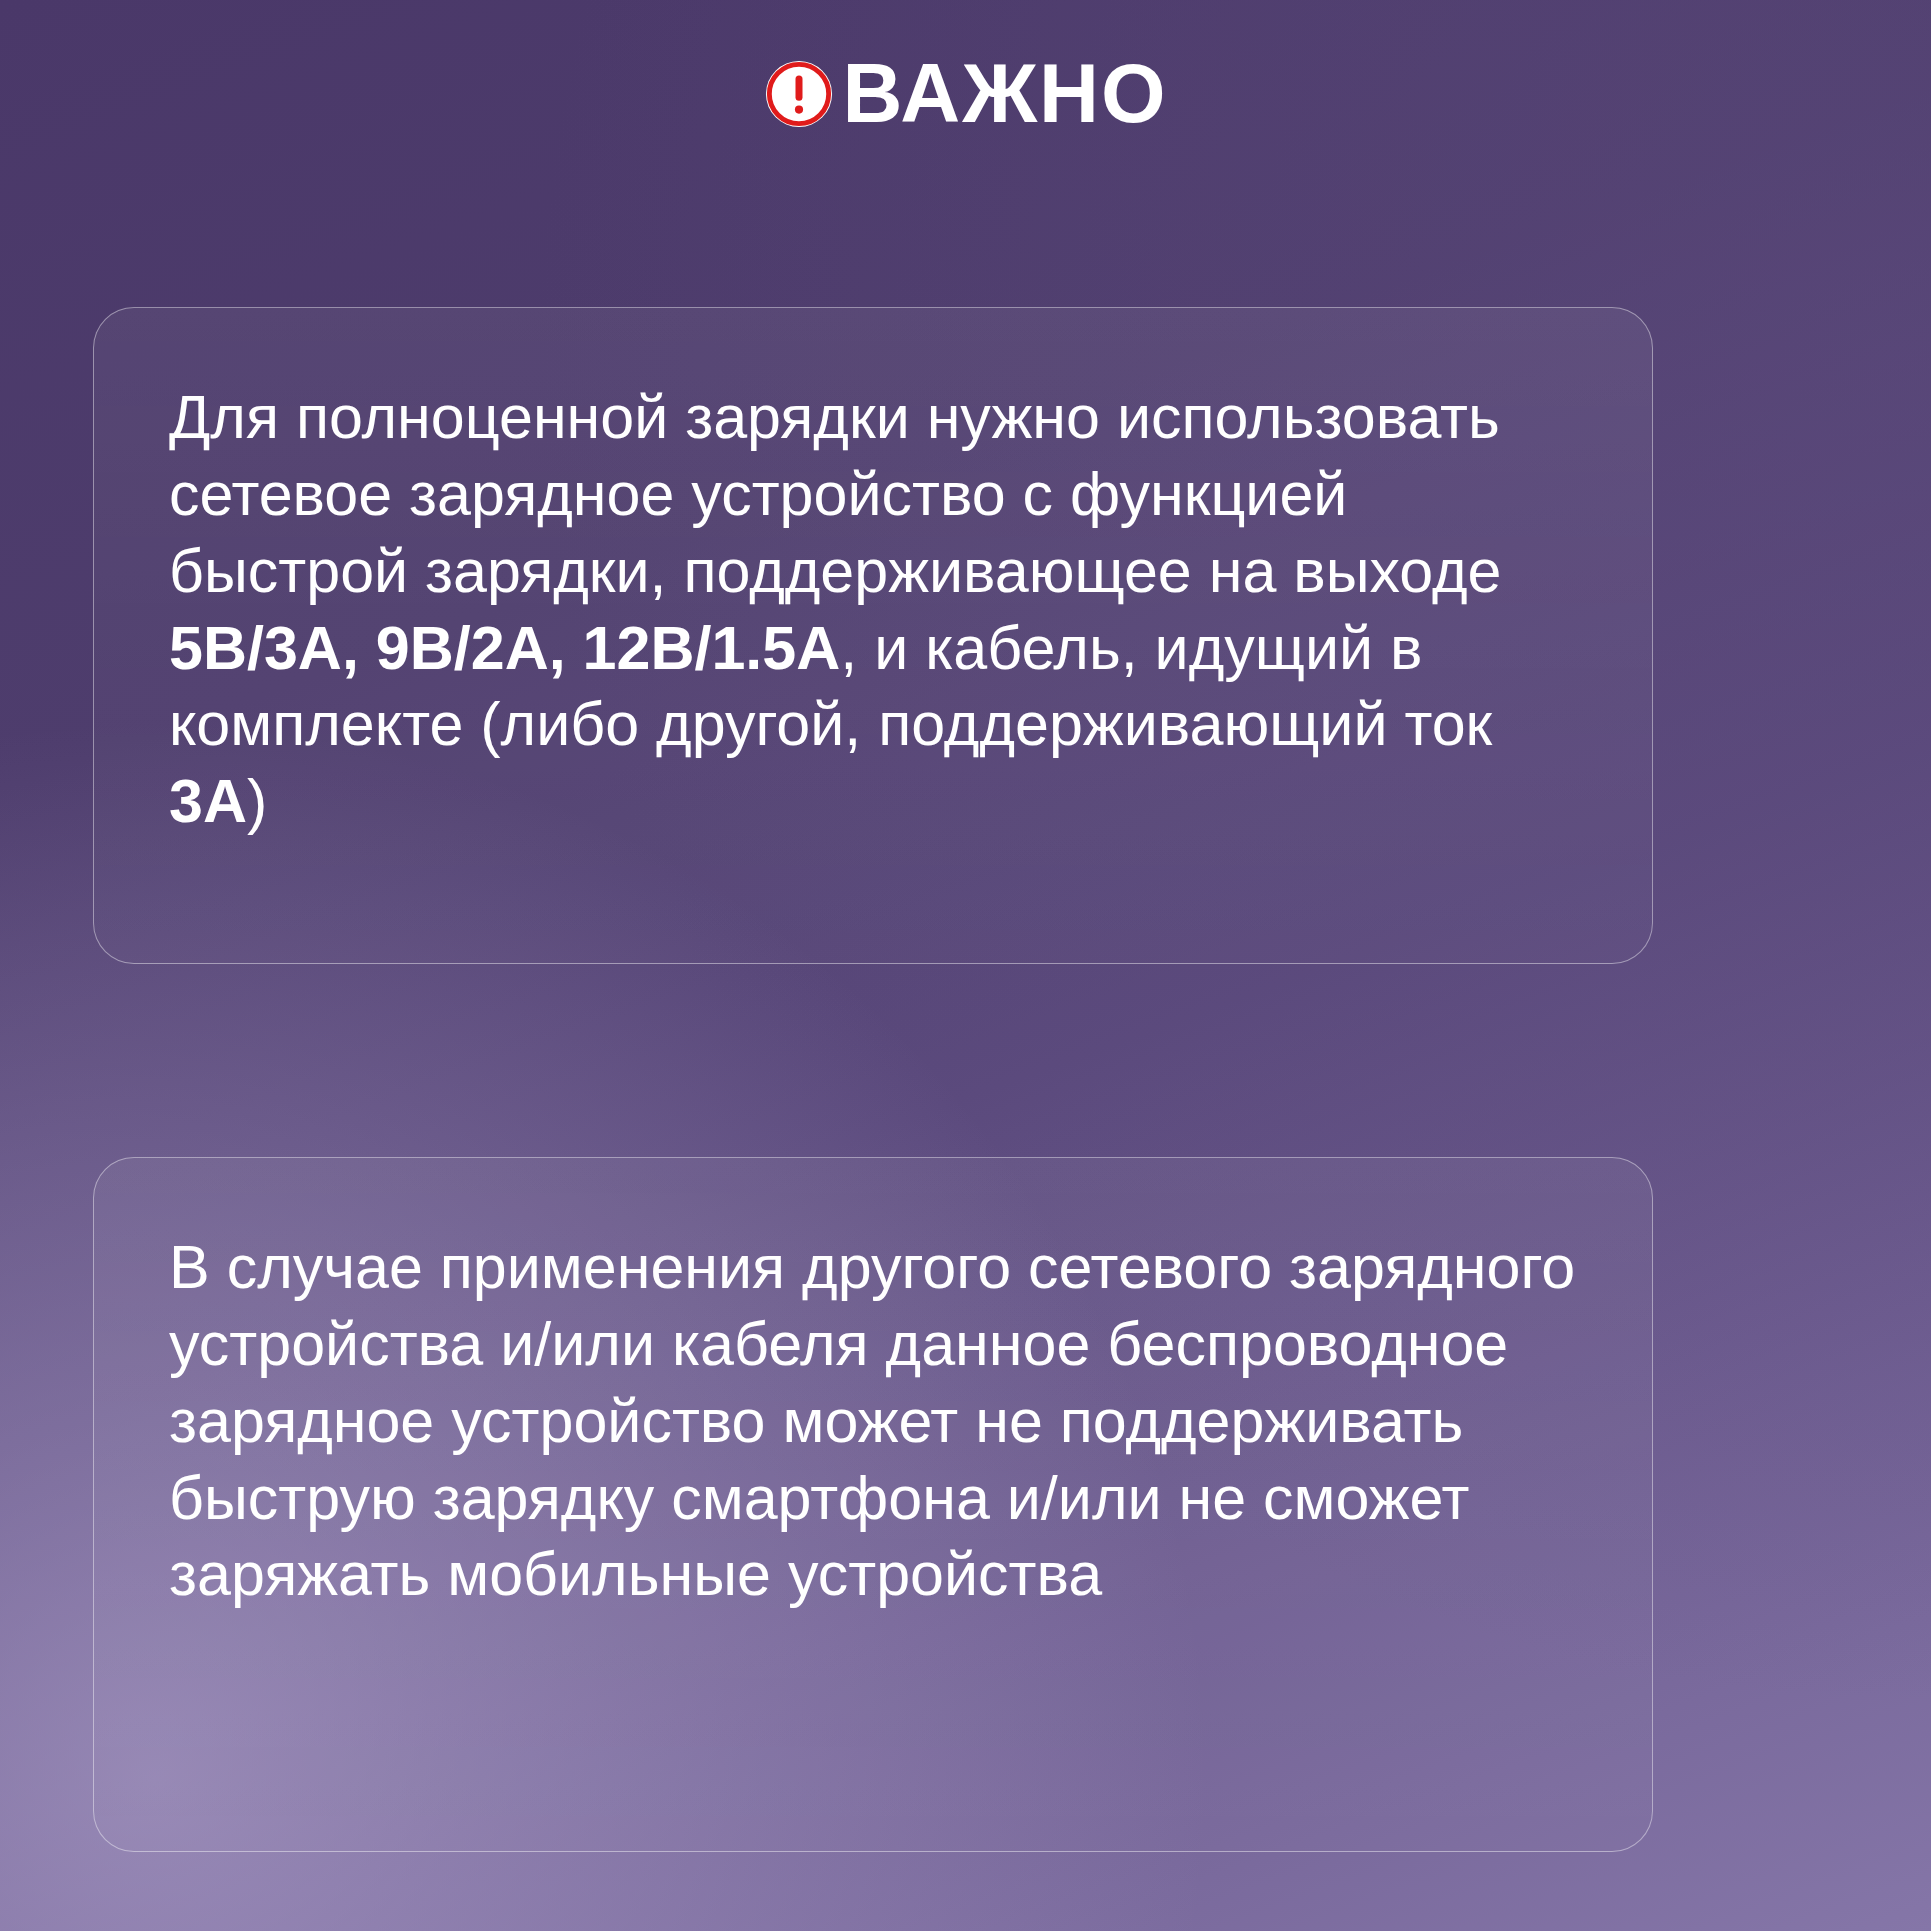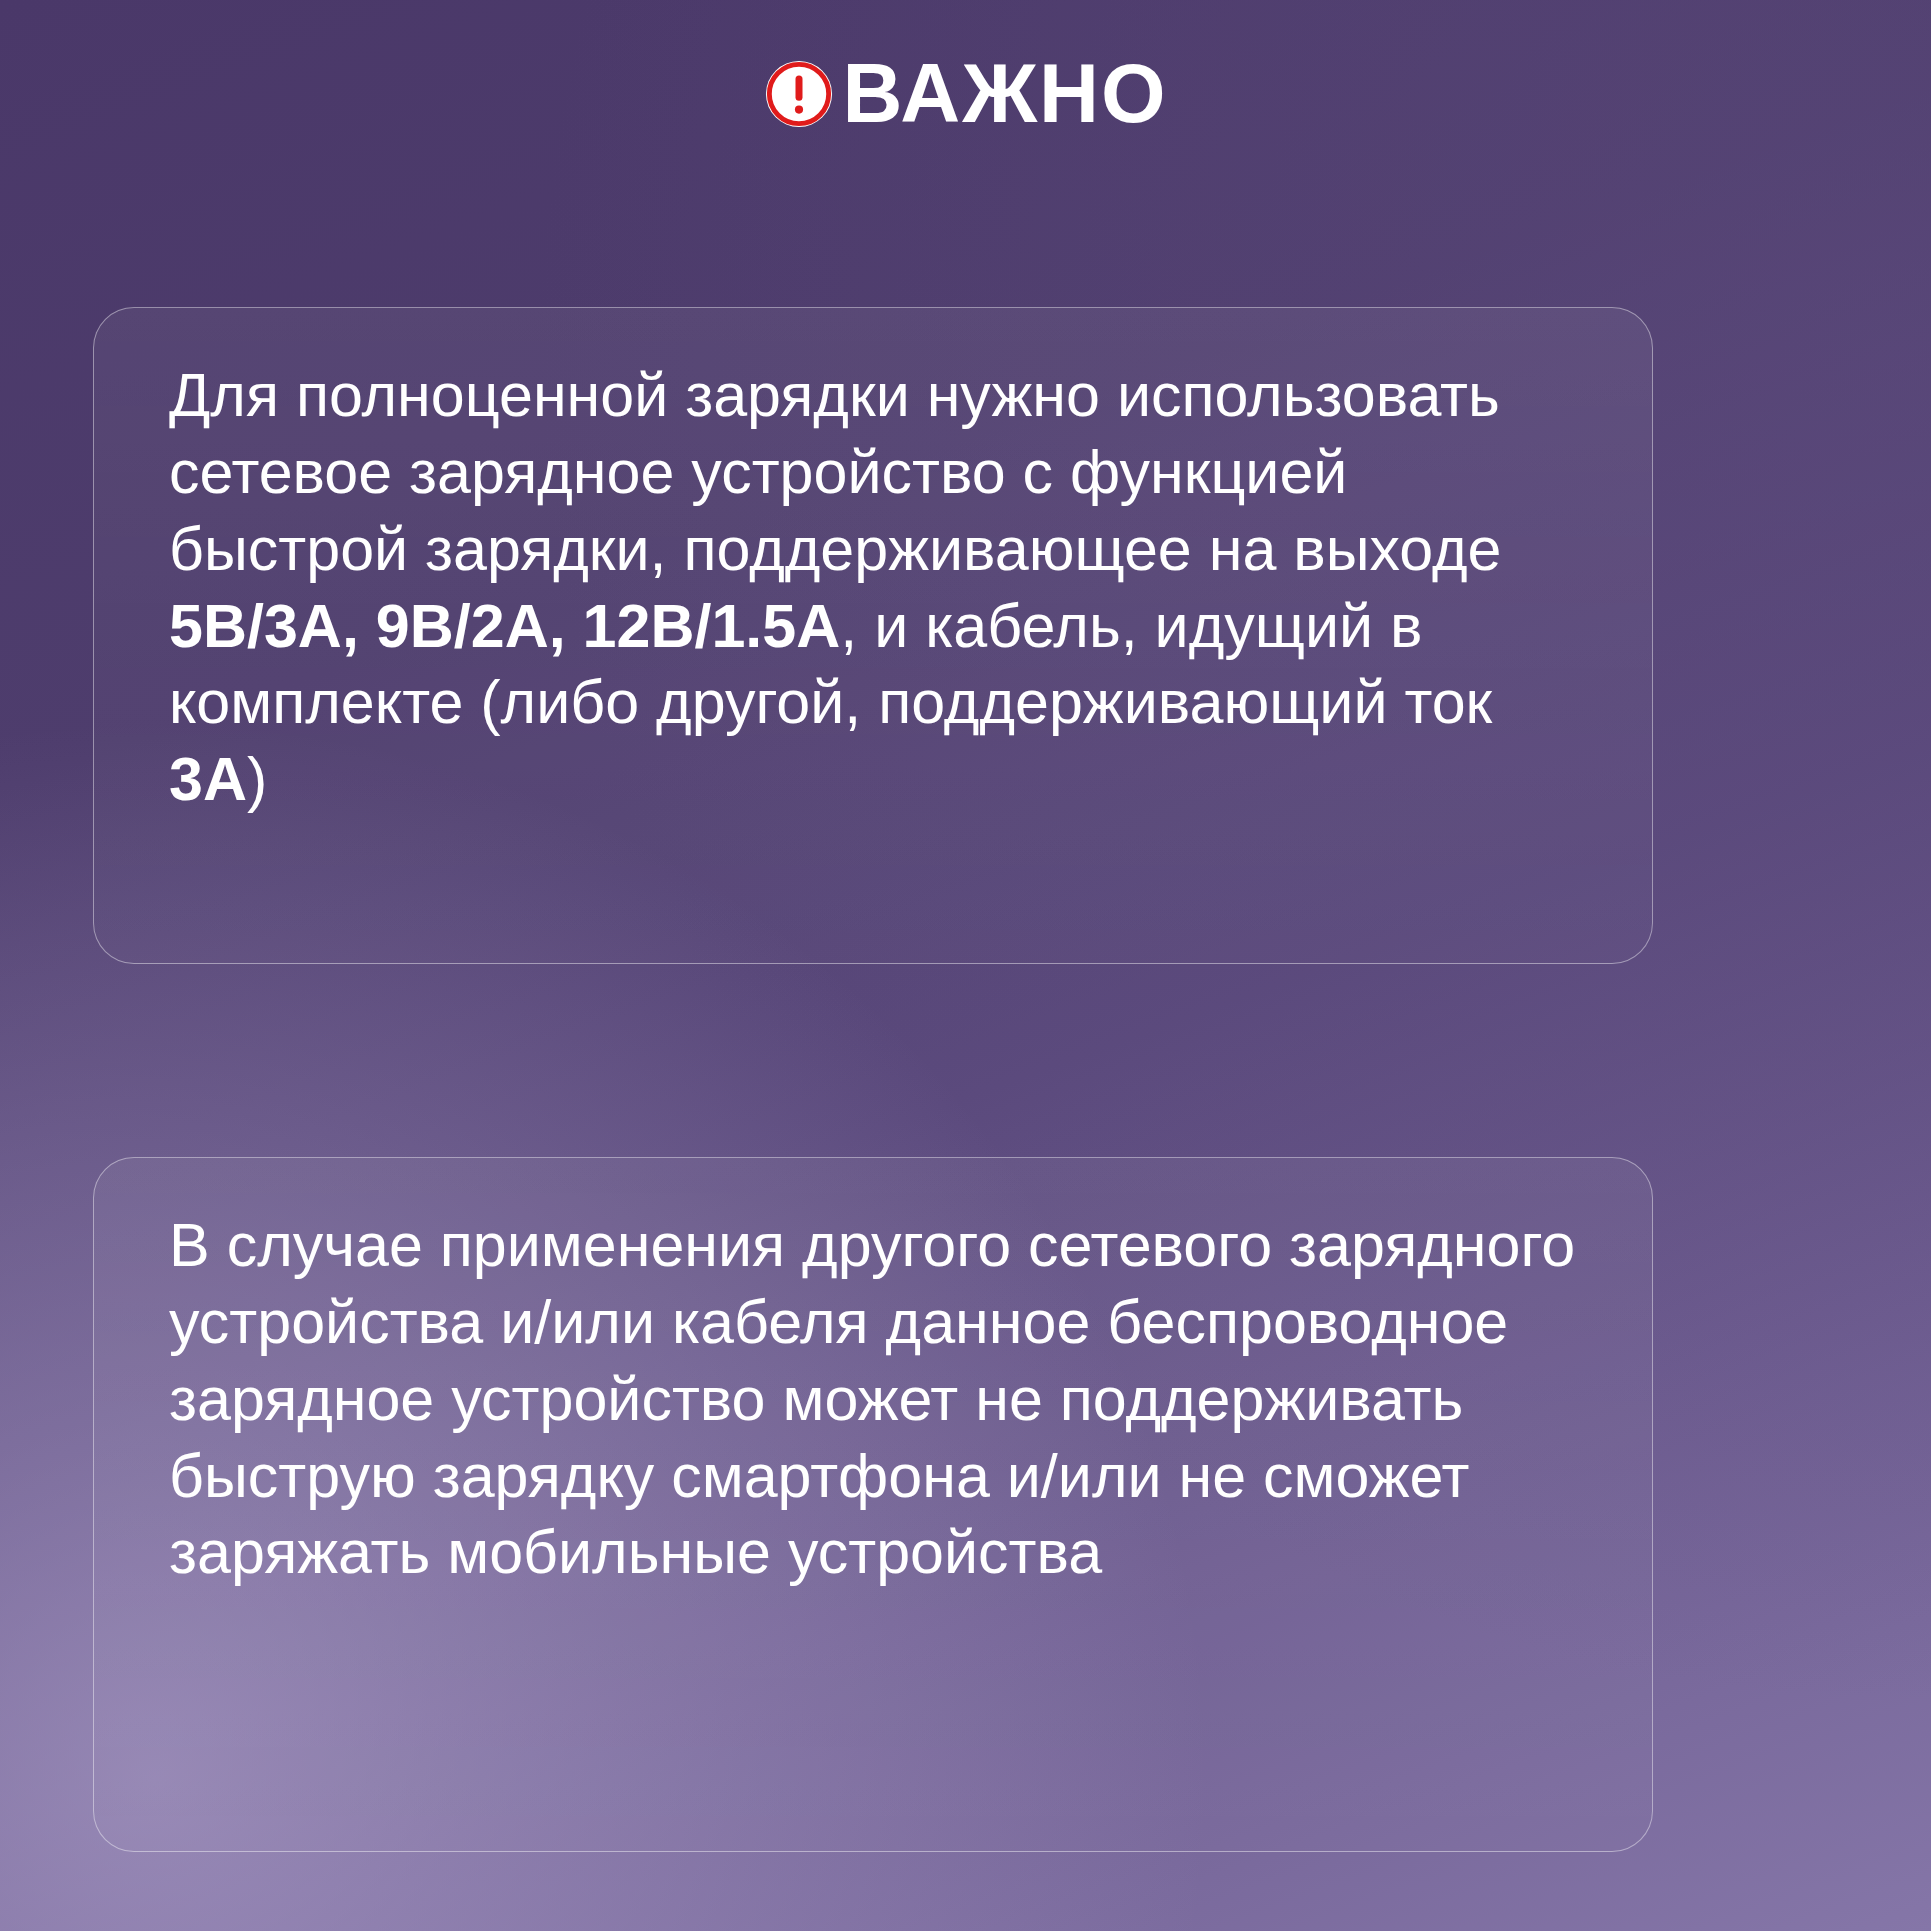--- a/index.html
+++ b/index.html
@@ -52,21 +52,21 @@
 
   
   .card {
     position: absolute;
     left: 93px;
     width: 1560px;
     box-sizing: border-box;
     border-radius: 41px;
     border: 1.9px solid rgba(255,255,255,0.42);
     background: linear-gradient(180deg, rgba(255,255,255,0.06) 0%, rgba(255,255,255,0.02) 100%);
-    padding: 49px 75px 68px 75px;
+    padding: 71px 75px 68px 75px;
   }
   #card-1 { top: 307px;  height: 657px; }
   #card-2 { top: 1157px; height: 695px; }
 
   .card-text {
     color: #ffffff;
     font-size: 61px;
     line-height: 1.26;
     font-weight: 400;
     margin: 0;

